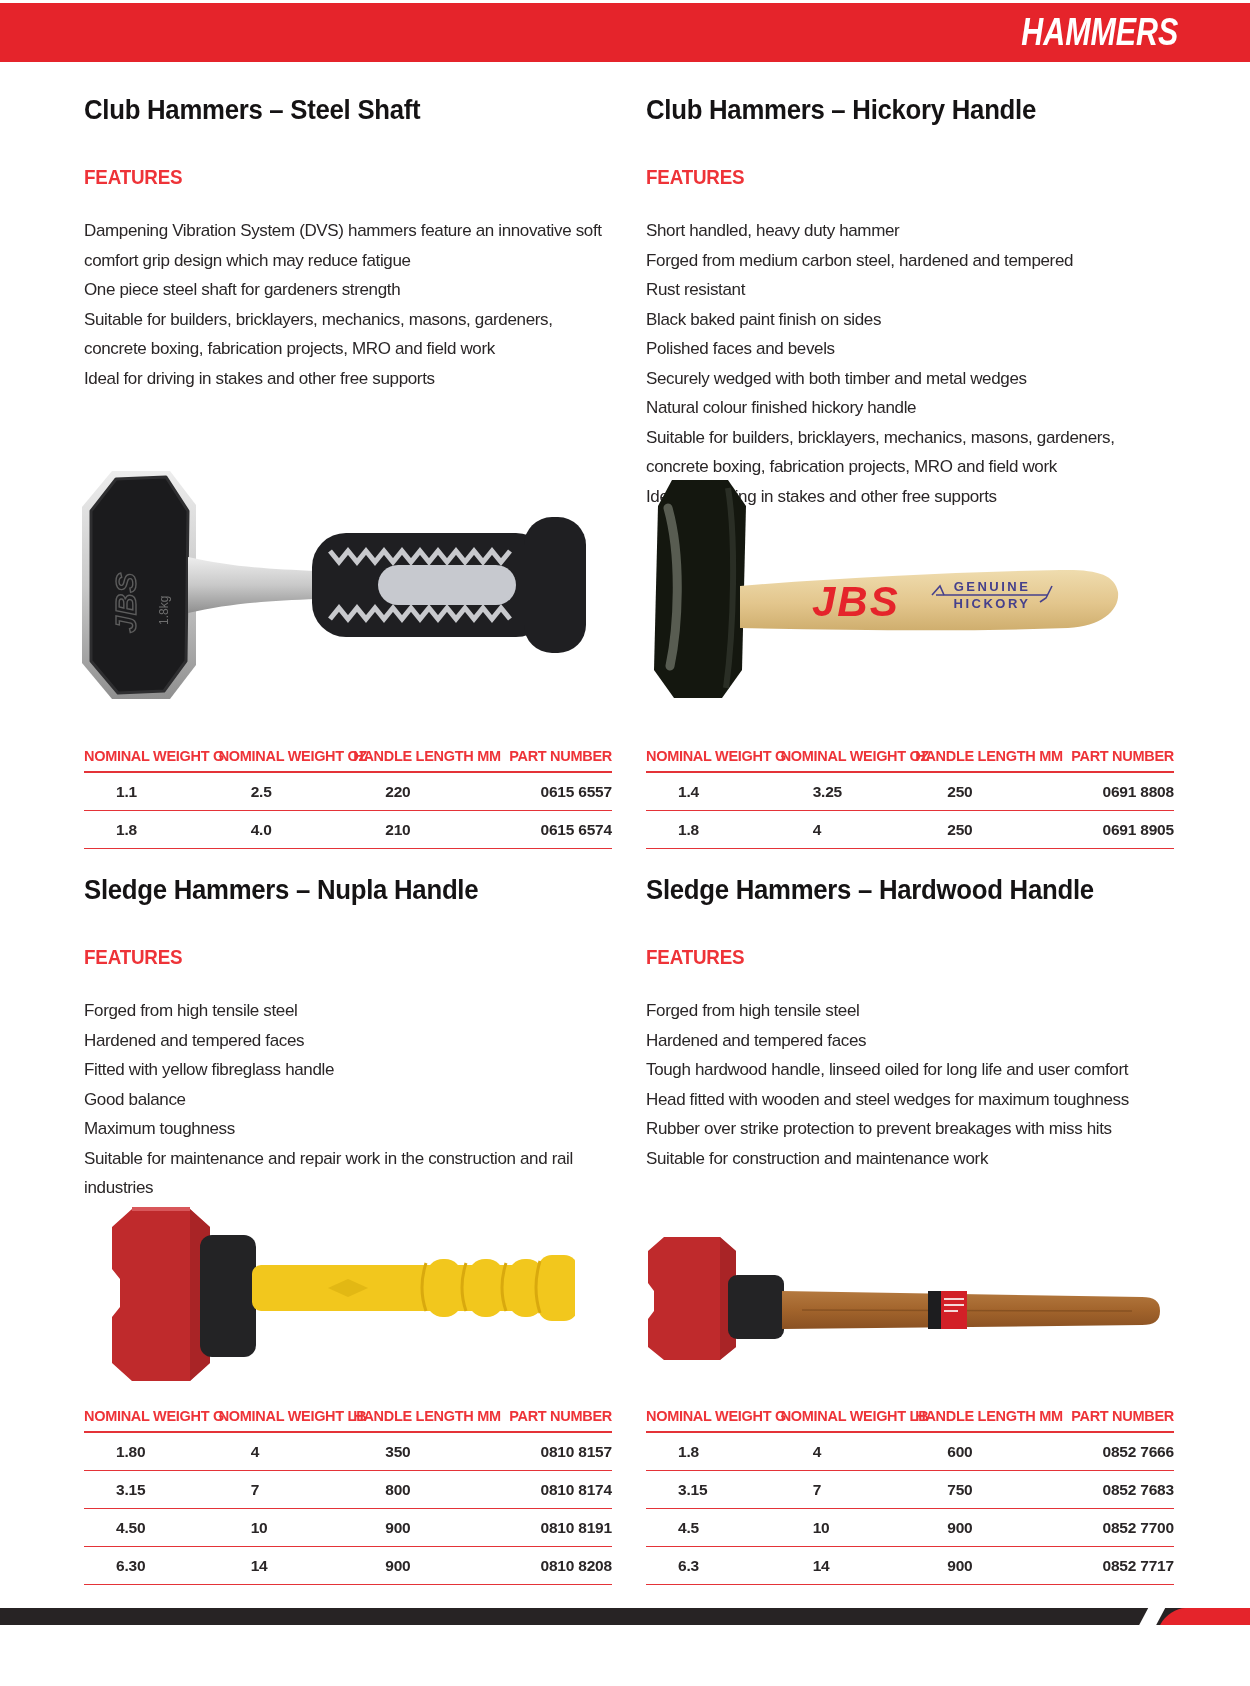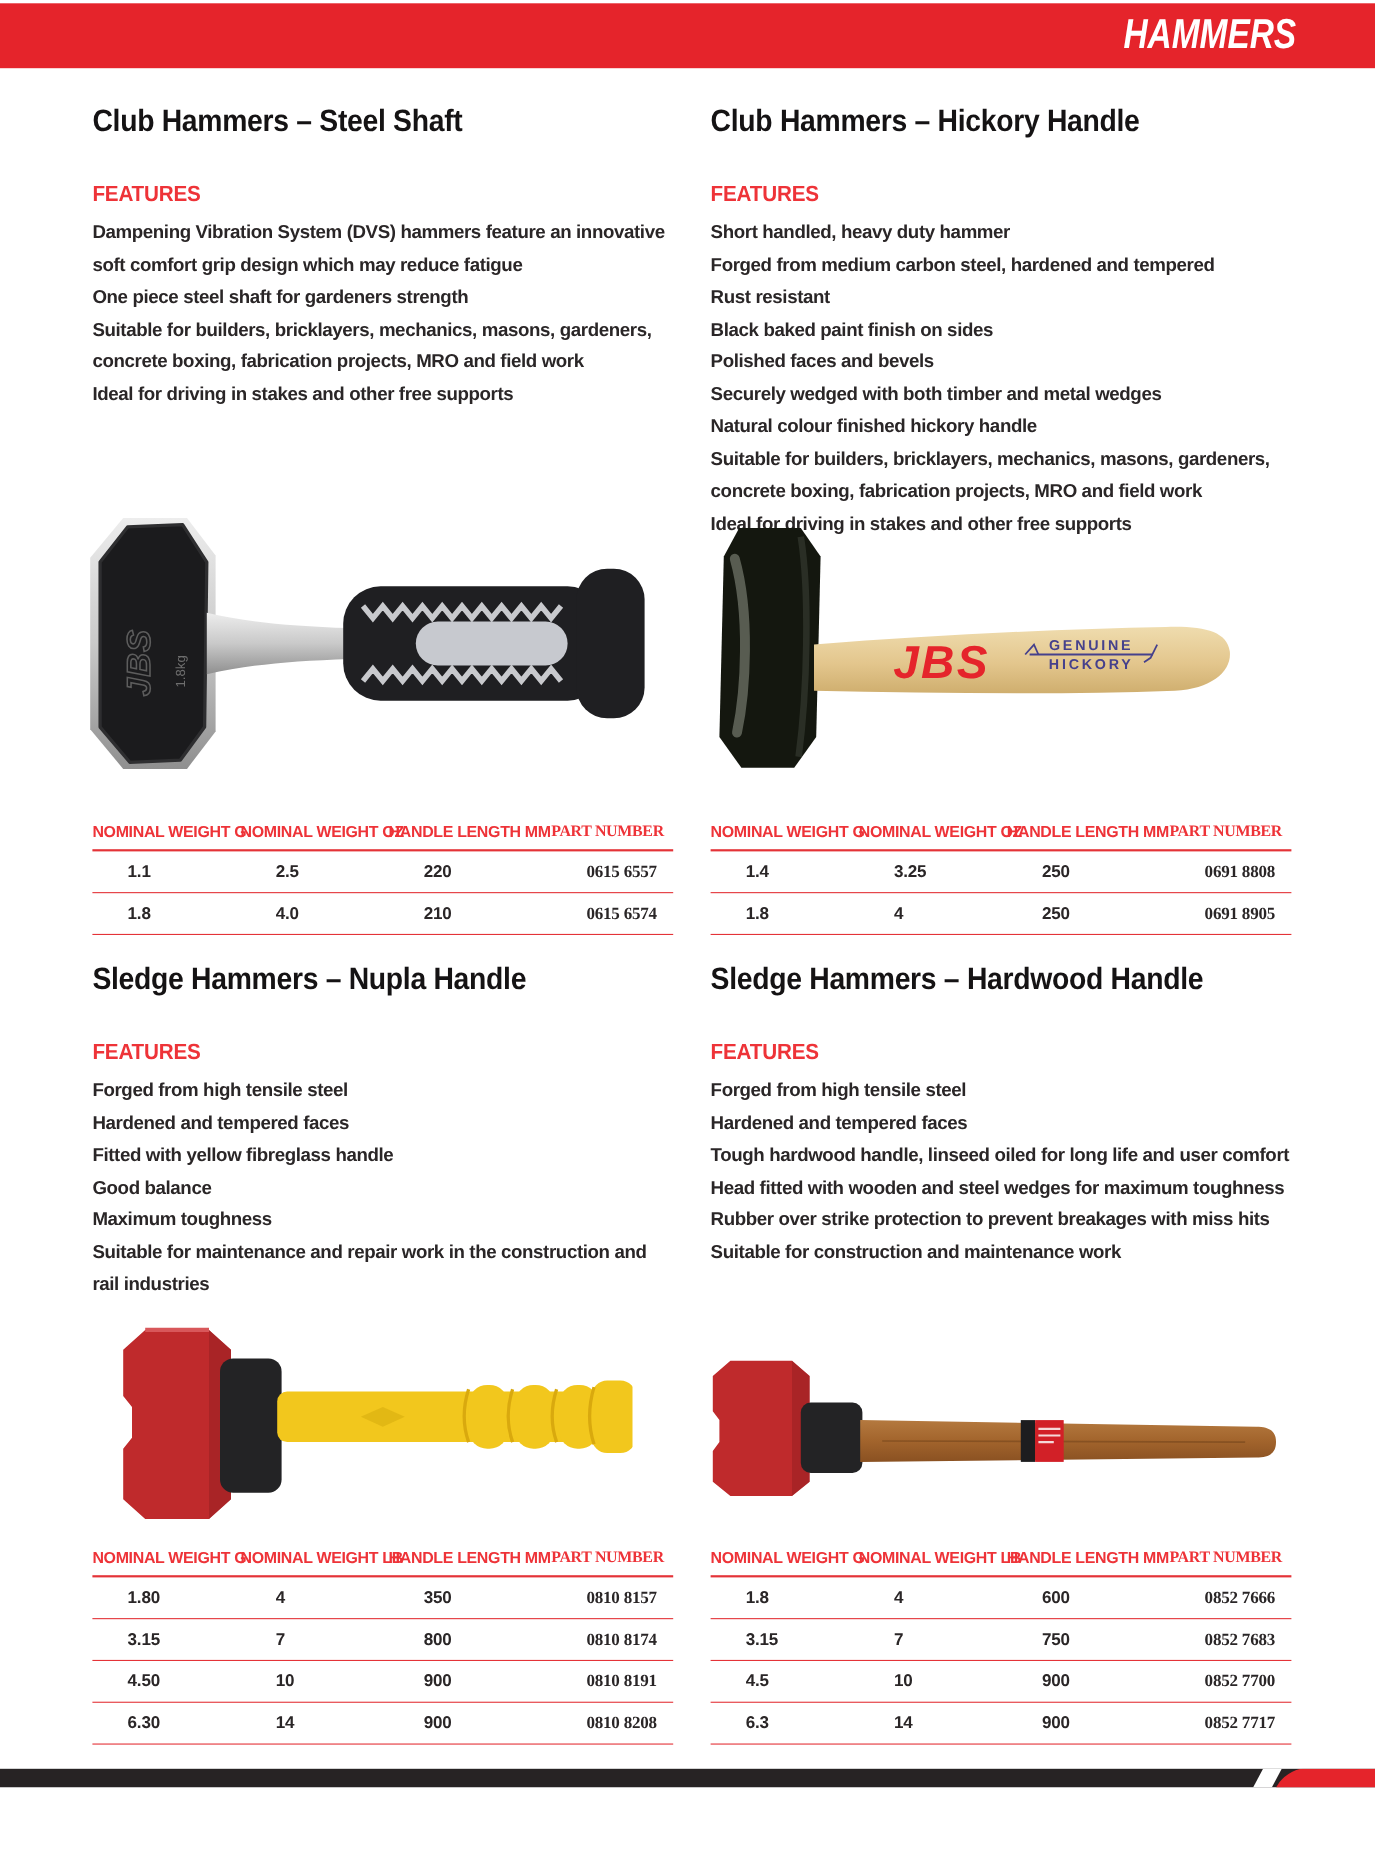--- a/index.html
+++ b/index.html
@@ -20,38 +20,38 @@
   #sec2{left:84px;top:868px;}
   #sec3{left:646px;top:868px;}
   .sec-title{
     font-size:28px;font-weight:bold;color:#151314;margin:6px 0 0 0;
     transform:scaleX(.92);transform-origin:0 0;white-space:nowrap;letter-spacing:-.3px;
   }
   .features-label{
     margin-top:40px;color:#ee3338;font-size:20px;font-weight:bold;
     transform:scaleX(.94);transform-origin:0 0;letter-spacing:-.2px;
   }
-  .features{margin-top:7px;font-weight:bold;}
+  .features{margin-top:27px;}
   .feat{font-size:17px;line-height:29.5px;color:#2a2627;letter-spacing:-.35px;}
   
   .pimg{position:absolute;}
   #img0{left:-6px;top:377px;}
   #img1{left:-6px;top:390px;}
   #img2{left:6px;top:337px;}
   #img3{left:-14px;top:367px;}
   
   .ptable{position:absolute;left:0;width:100%;}
   #tbl0,#tbl1{top:660px;}
   #tbl2,#tbl3{top:540px;}
   .t-head,.t-row{display:grid;grid-template-columns:25.5% 25.5% 28% 21%;align-items:end;}
   .t-head{border-bottom:2px solid #e43338;padding-bottom:7px;}
   .th{color:#ee3338;font-size:14.5px;font-weight:bold;letter-spacing:-.3px;white-space:nowrap;}
   .t-row{border-bottom:1.5px solid #e43338;}
   .td{font-size:15.5px;font-weight:bold;color:#2a2627;letter-spacing:-.2px;padding:10px 0 9px 0;margin-left:32px;}
-  .th:last-child,.td:last-child{font-family:Liberation Serif, serif;}
+  .th:last-child,.td:last-child{text-align:right;}
   
   .footer{position:absolute;left:0;top:1608px;width:100%;height:72px;background:#272324;overflow:hidden;}
   .footer-tagline{
     position:absolute;left:0;width:100%;text-align:center;top:50%;transform:translateY(-50%);
     color:#9b9b9b;font-size:16.5px;font-weight:bold;font-style:italic;letter-spacing:9px;white-space:nowrap;text-decoration:underline;
   }
   .white-slash{position:absolute;left:1128px;top:-12px;width:17px;height:100px;background:#fff;transform:skewX(-28deg);}
   .page-tab{
     position:absolute;left:1150px;top:0;width:140px;height:100%;background:#e5242b;
     transform:skewX(-28deg);border-top-left-radius:16px;

